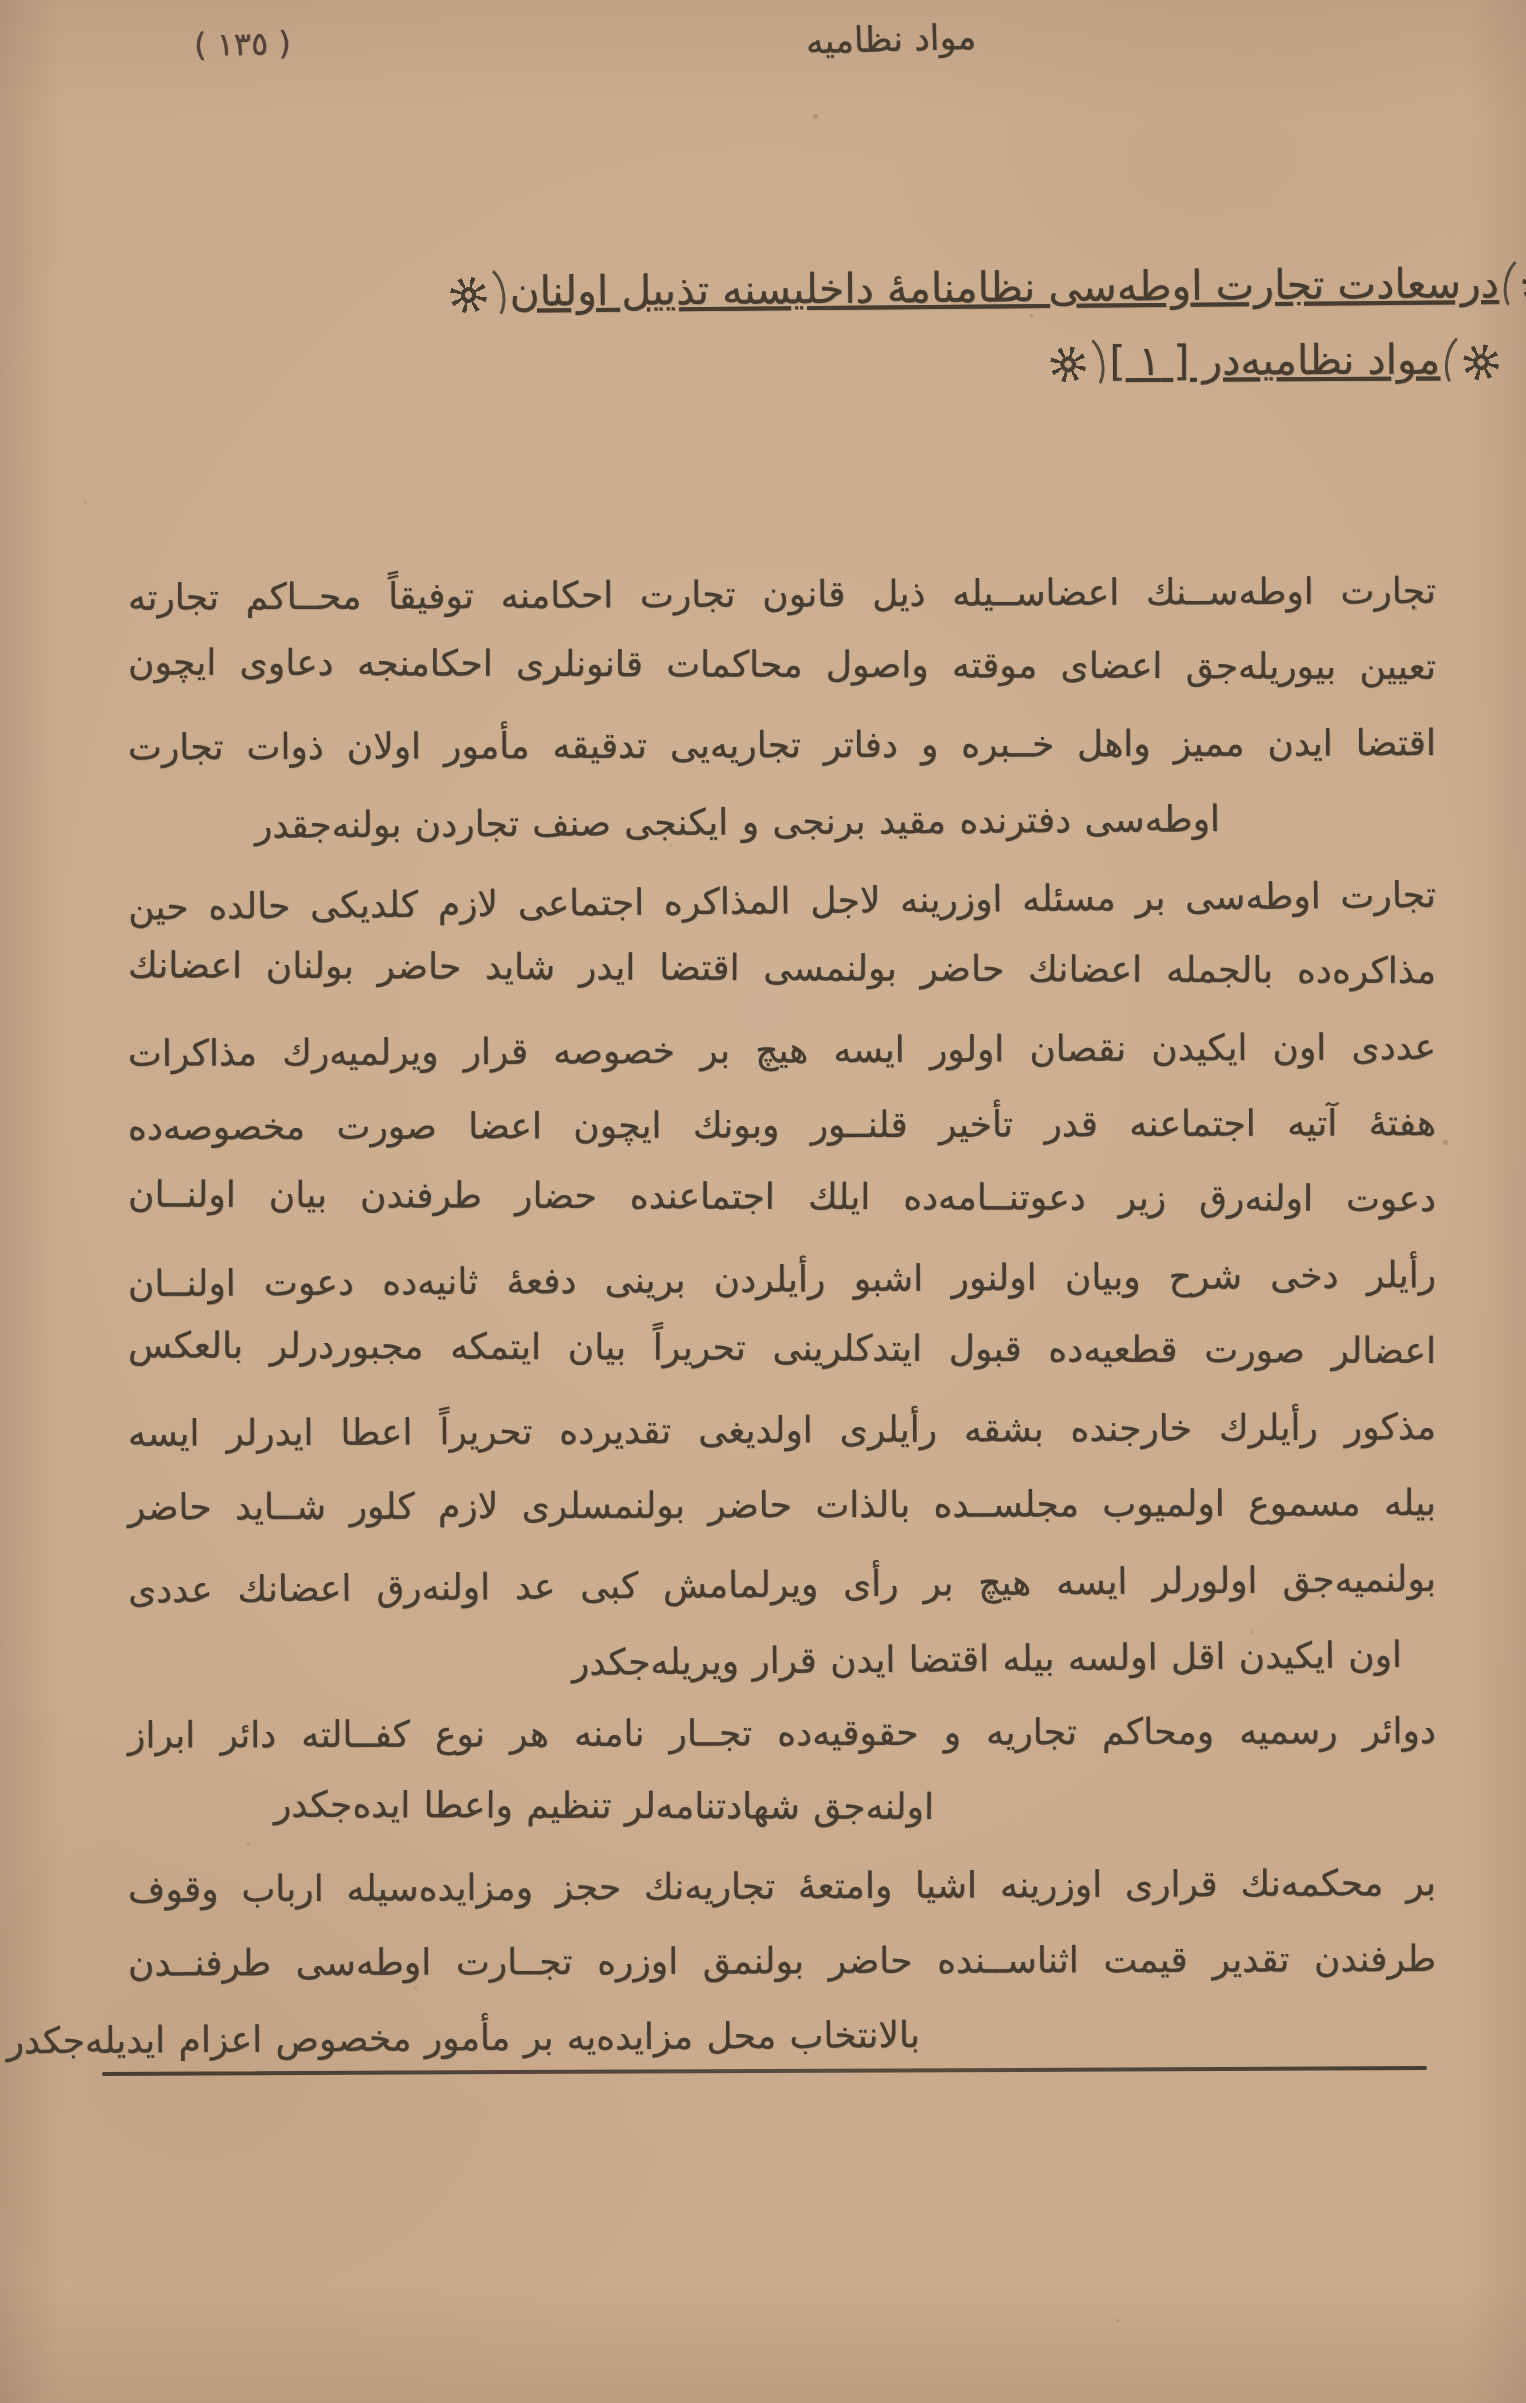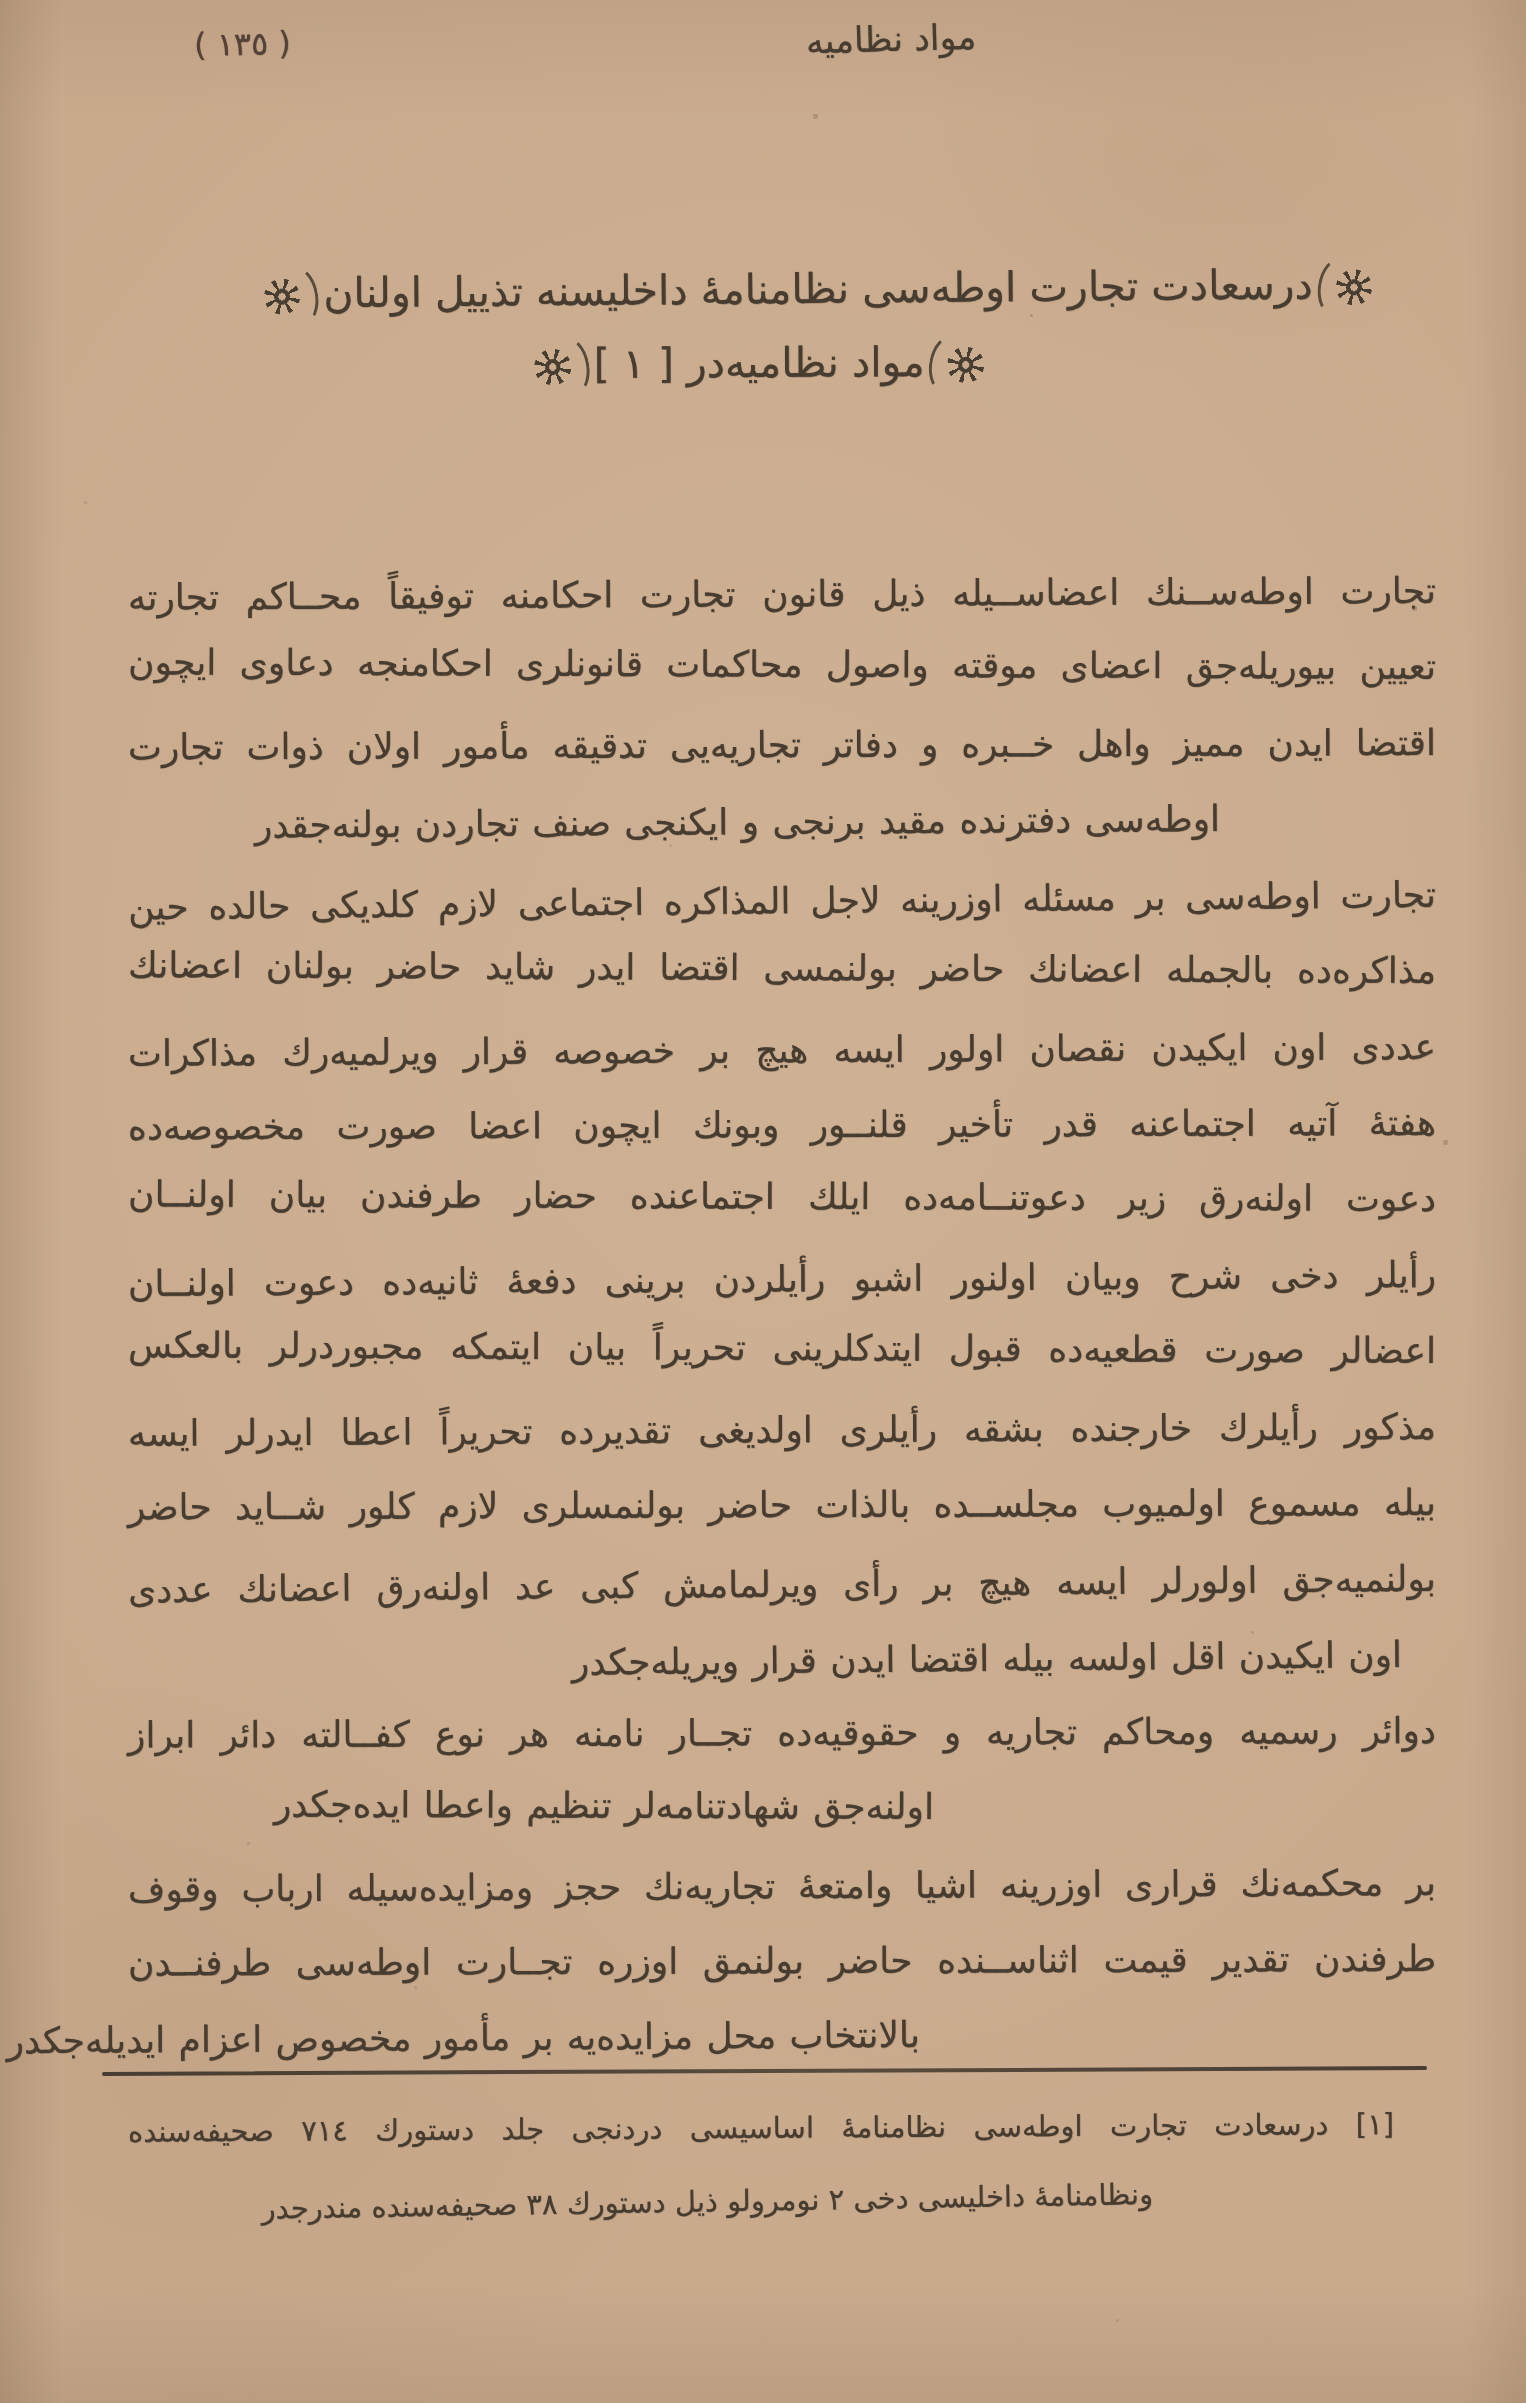--- a/index.html
+++ b/index.html
@@ -28,21 +28,21 @@
     position:absolute;left:194px;top:24.6px;
     font-size:32px;letter-spacing:4.7px;direction:rtl;
     transform:rotate(-1.2deg);color:#54423a;
   }
   .running-title{
     position:absolute;top:19px;left:50%;
     transform:translateX(-50%) translateX(128px) rotate(-1.6deg);
     font-size:35px;white-space:nowrap;
   }
   
-  .heading{position:absolute;top:254px;left:0;right:0;text-align:center;}
+  .heading{position:absolute;top:254px;left:0;right:0;text-align:right;text-decoration:underline;}
   .heading-line{white-space:nowrap;font-size:41px;line-height:70px;}
   .heading-line.h1{transform:translateX(55px) rotate(-0.5deg);}
   .heading-line.h2{transform:translateX(-3.8px) rotate(-0.3deg);margin-top:3.8px;}
   
   .orn{
     display:inline-block;position:relative;width:44px;height:44px;
     vertical-align:middle;margin:0 19px;
   }
   .orn .star{
     position:absolute;inset:3.8px;border-radius:50%;
@@ -145,19 +145,15 @@
     <div class="bline just r14">بولنميه‌جق اولورلر ايسه هيچ بر رأى ويرلمامش كبى عد اولنه‌رق اعضانك عددى</div>
     <div class="bline ind-b r15">اون ايكيدن اقل اولسه بيله اقتضا ايدن قرار ويريله‌جكدر</div>
     <div class="bline just r16">دوائر رسميه ومحاكم تجاريه و حقوقيه‌ده تجــار نامنه هر نوع كفــالته دائر ابراز</div>
     <div class="bline ind-c r17">اولنه‌جق شهادتنامه‌لر تنظيم واعطا ايده‌جكدر</div>
     <div class="bline just r18">بر محكمه‌نك قرارى اوزرينه اشيا وامتعهٔ تجاريه‌نك حجز ومزايده‌سيله ارباب وقوف</div>
     <div class="bline just r19">طرفندن تقدير قيمت اثناســنده حاضر بولنمق اوزره تجــارت اوطه‌سى طرفنــدن</div>
     <div class="bline ind-d r20">بالانتخاب محل مزايده‌يه بر مأمور مخصوص اعزام ايديله‌جكدر</div>
   </div>
 
   <div class="footnote-rule"></div>
-  <div class="footnote ink">
-    <div class="fline f1">[١] درسعادت تجارت اوطه‌سى نظامنامهٔ اساسيسى دردنجى جلد دستورك ٧١٤ صحيفه‌سنده</div>
-    <div class="fline f2">ونظامنامهٔ داخليسى دخى ٢ نومرولو ذيل دستورك ٣٨ صحيفه‌سنده مندرجدر</div>
-  </div>
 
 </div>
 
 
 </body></html>

